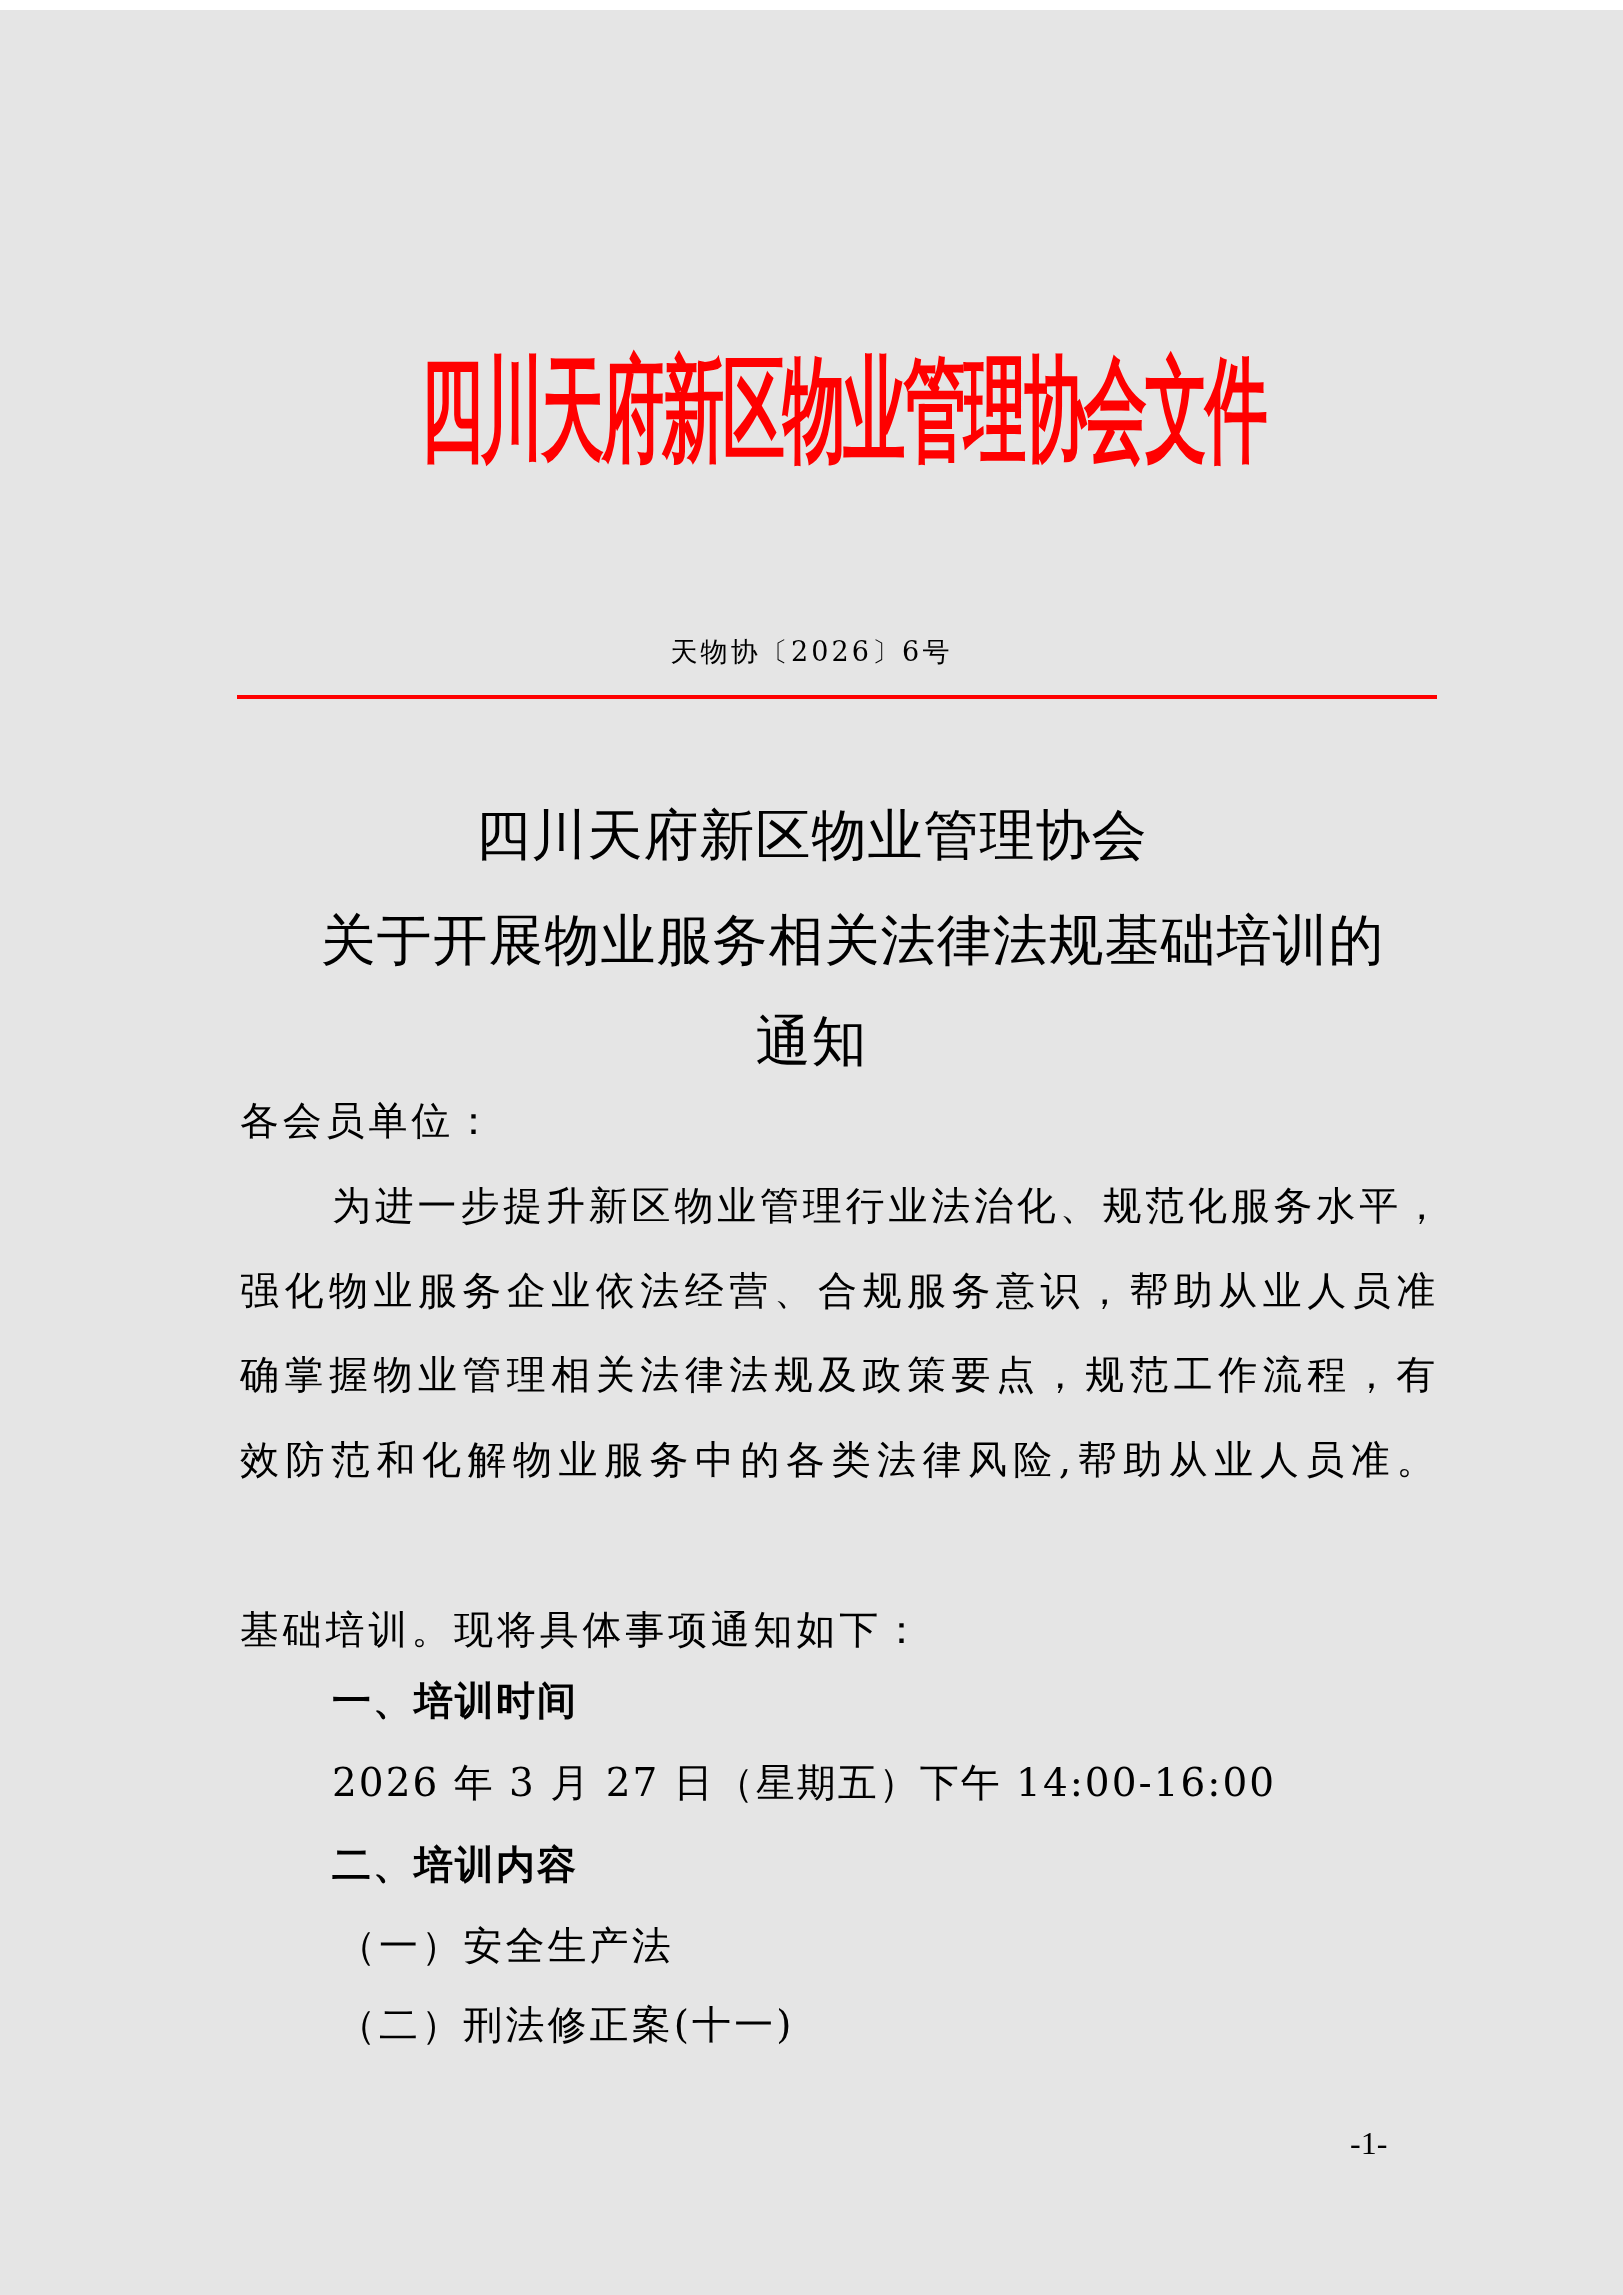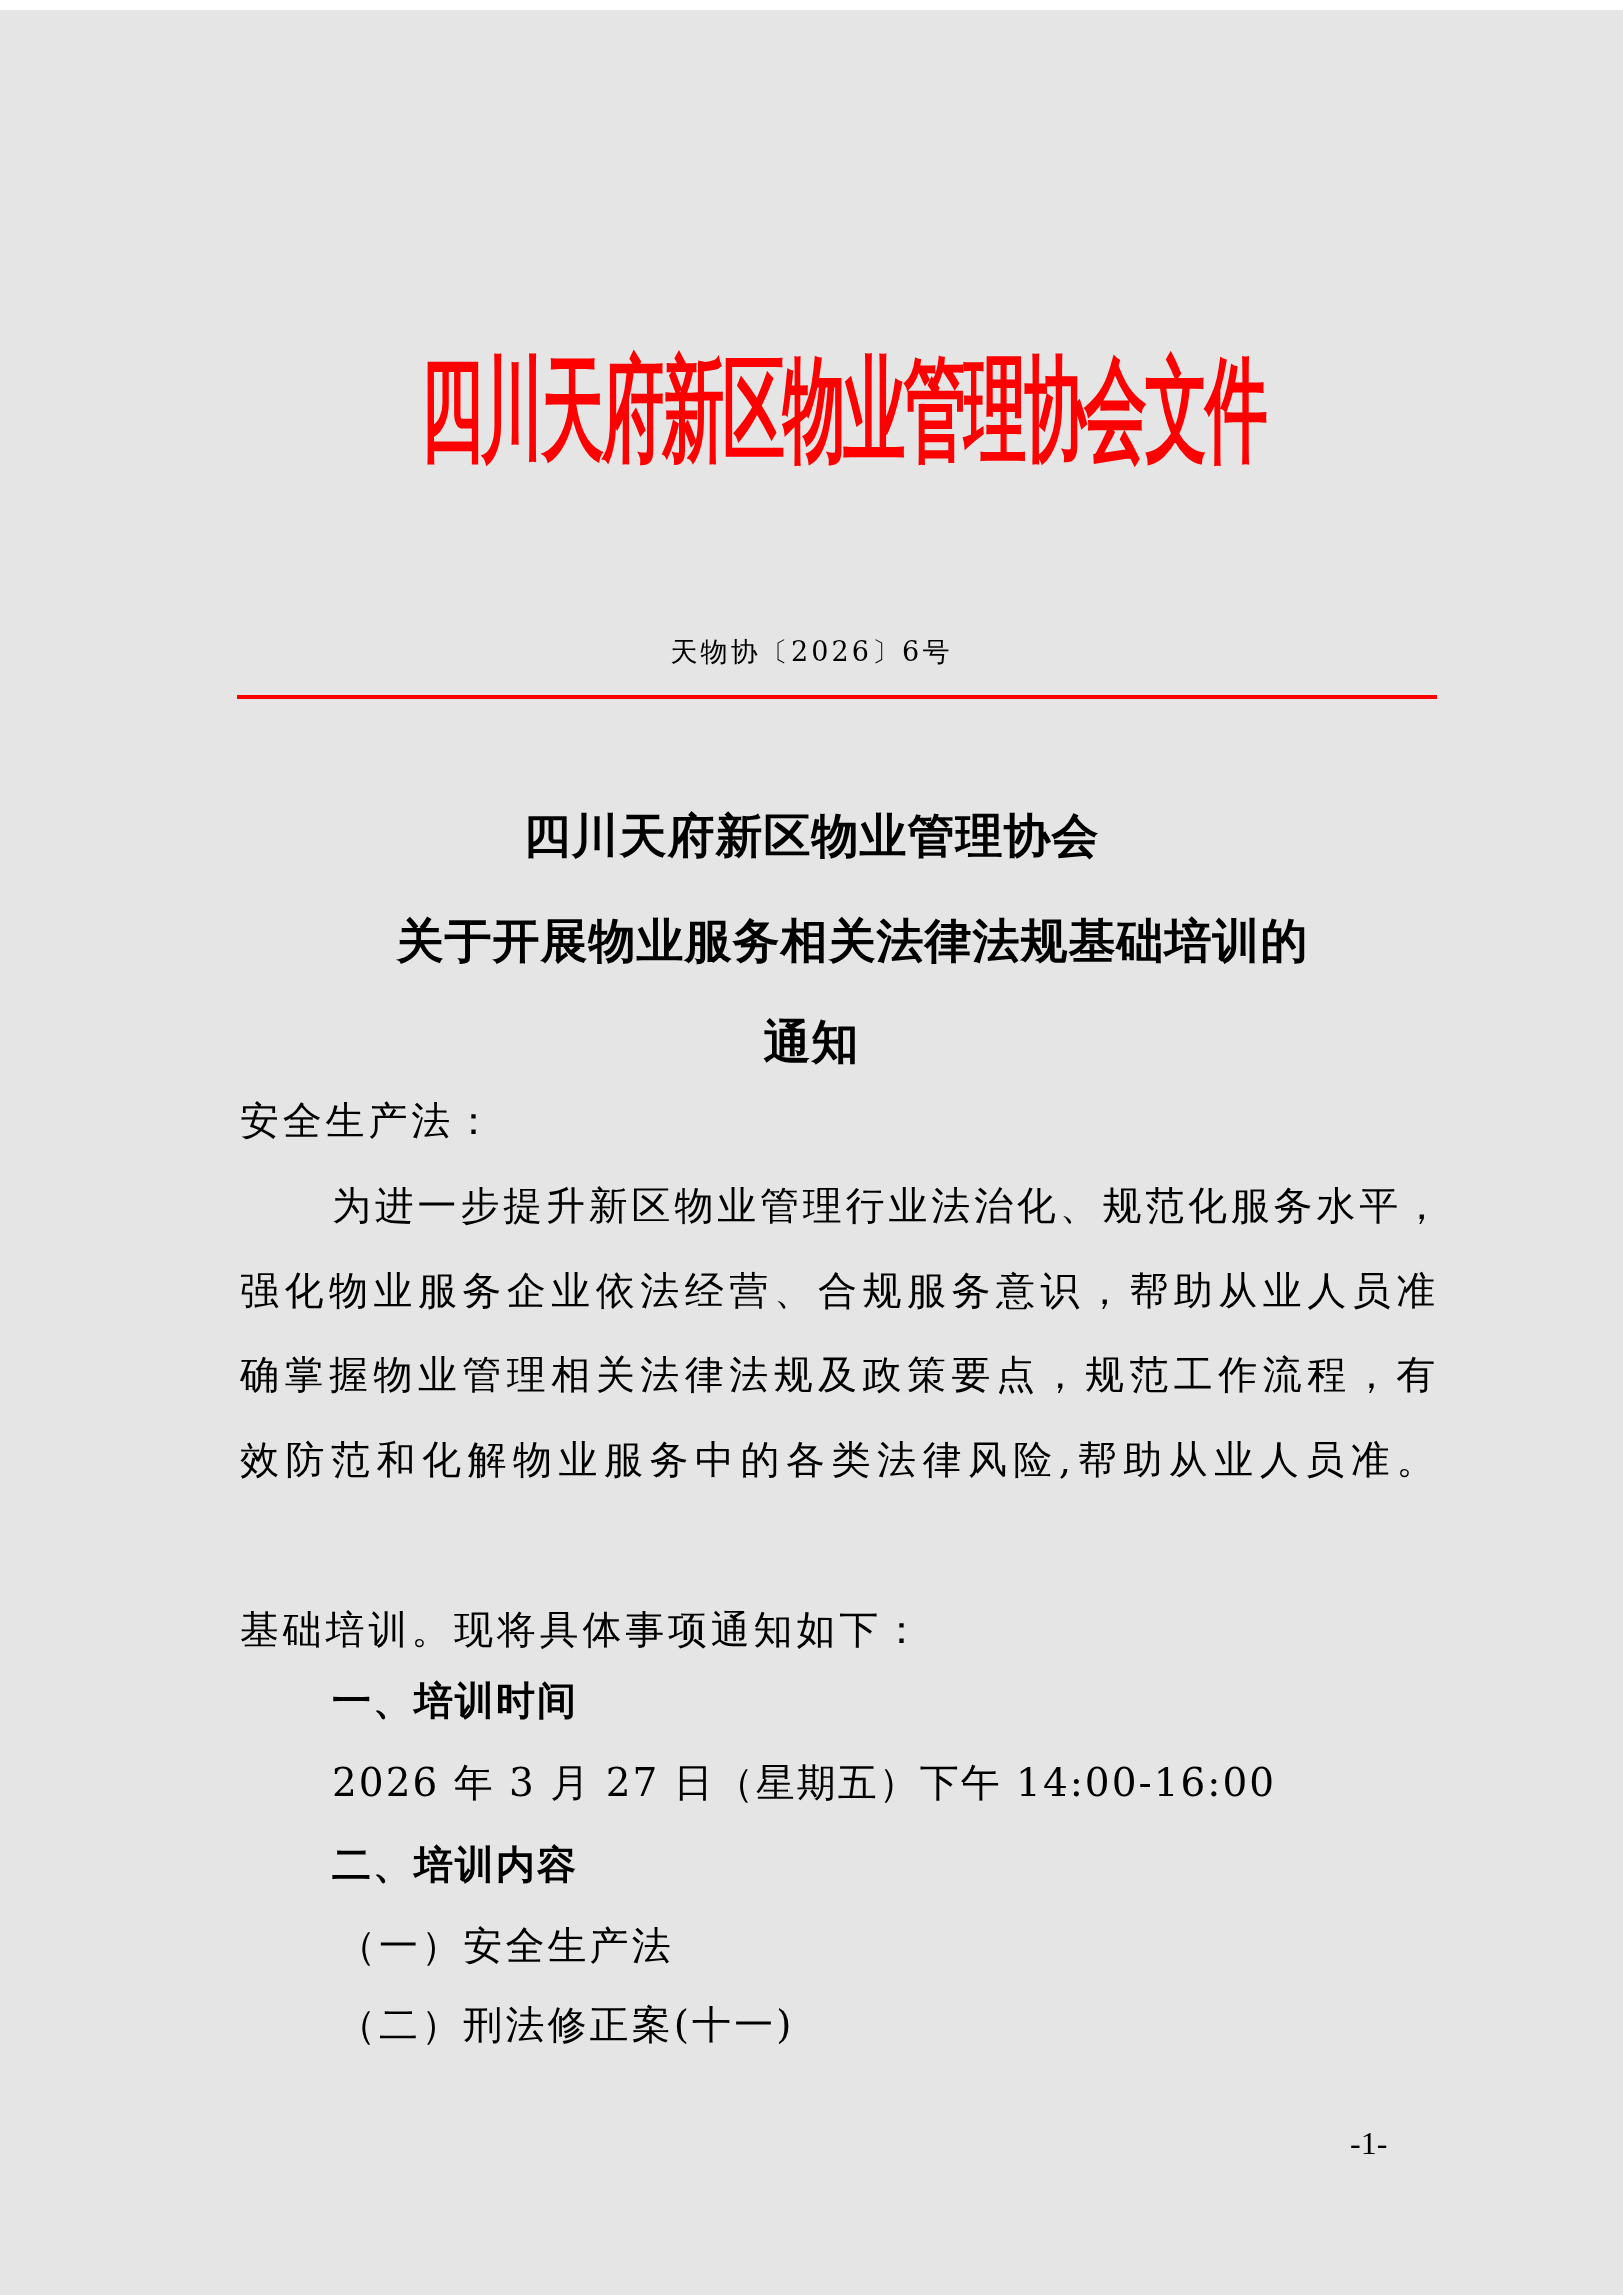--- a/index.html
+++ b/index.html
@@ -66,22 +66,22 @@
       height: 4.1px;
       background: #ff0000;
     }
     
     .title {
       position: absolute;
       left: 0;
       width: 1623px;
       text-align: center;
       font-family: "DejaVu Serif", "Liberation Serif", serif;
-      font-weight: bold;
-      font-size: 47px;
+      font-weight: normal;
+      font-size: 55px;
       line-height: 61px;
       white-space: nowrap;
       letter-spacing: 1px;
     }
     .title.l1 { top: 795px; }
     .title.l2 { top: 900px; margin-left: 41px; }
     .title.l3 { top: 1001px; }
 
     
     .body-line {
@@ -144,21 +144,21 @@
   </div>
 
   <div class="doc-number">天物协〔2026〕6号</div>
 
   <div class="red-rule"></div>
 
   <div class="title l1">四川天府新区物业管理协会</div>
   <div class="title l2">关于开展物业服务相关法律法规基础培训的</div>
   <div class="title l3">通知</div>
 
-  <div class="body-line" style="top:1085px;">安全生产法：</div>
+  <div class="body-line" style="top:1085px;">各会员单位：</div>
 
   <div class="body-line indent justify" style="top:1170px;">为进一步提升新区物业管理行业法治化、规范化服务水平，</div>
   <div class="body-line justify" style="top:1255px;">强化物业服务企业依法经营、合规服务意识，帮助从业人员准</div>
   <div class="body-line justify" style="top:1339px;">确掌握物业管理相关法律法规及政策要点，规范工作流程，有</div>
   <div class="body-line justify" style="top:1424px;">效防范和化解物业服务中的各类法律风险,帮助从业人员准。</div>
   <div class="body-line" style="top:1594px;">基础培训。现将具体事项通知如下：</div>
 
   <div class="section-heading" style="top:1665px;">一、培训时间</div>
   <div class="plain-line" style="top:1747px;">2026 年 3 月 27 日（星期五）下午 14:00-16:00</div>
 

